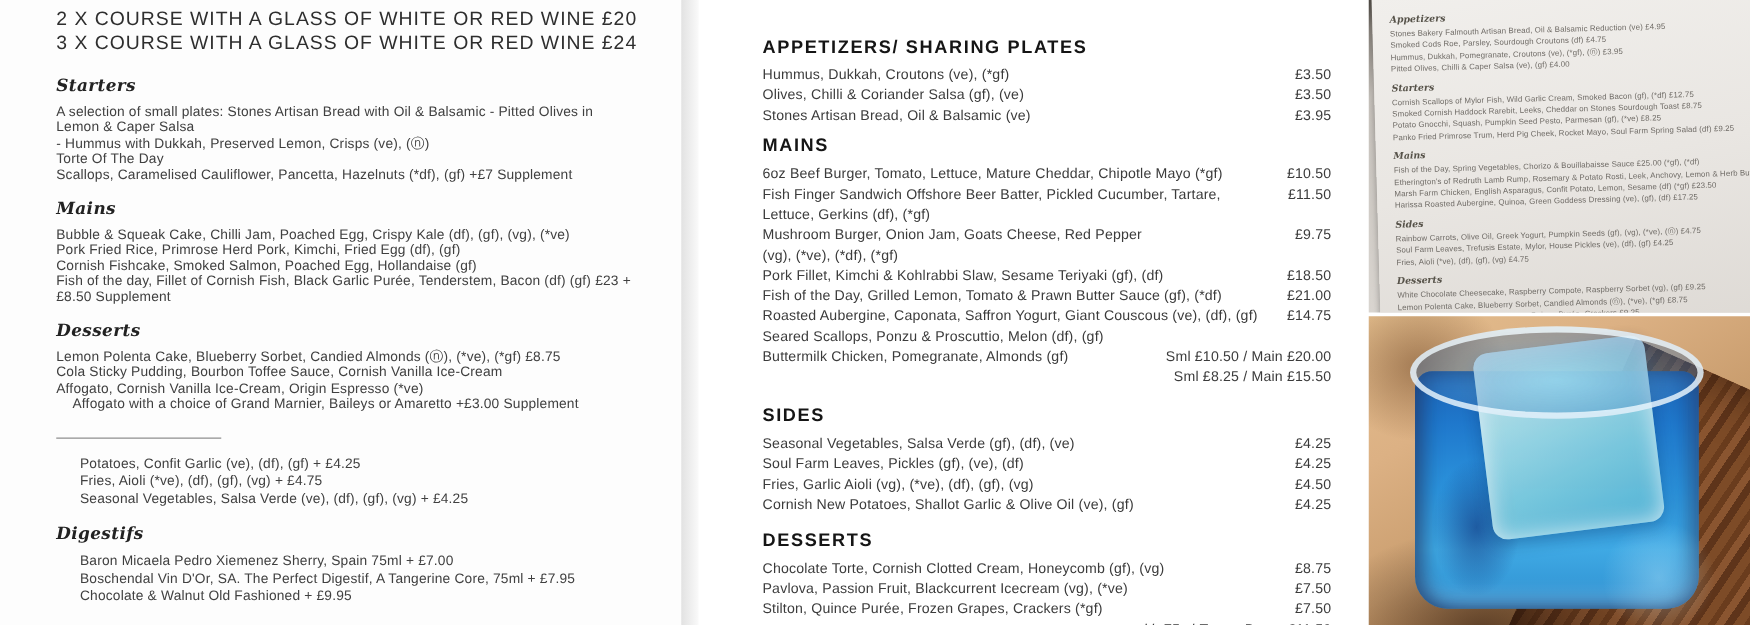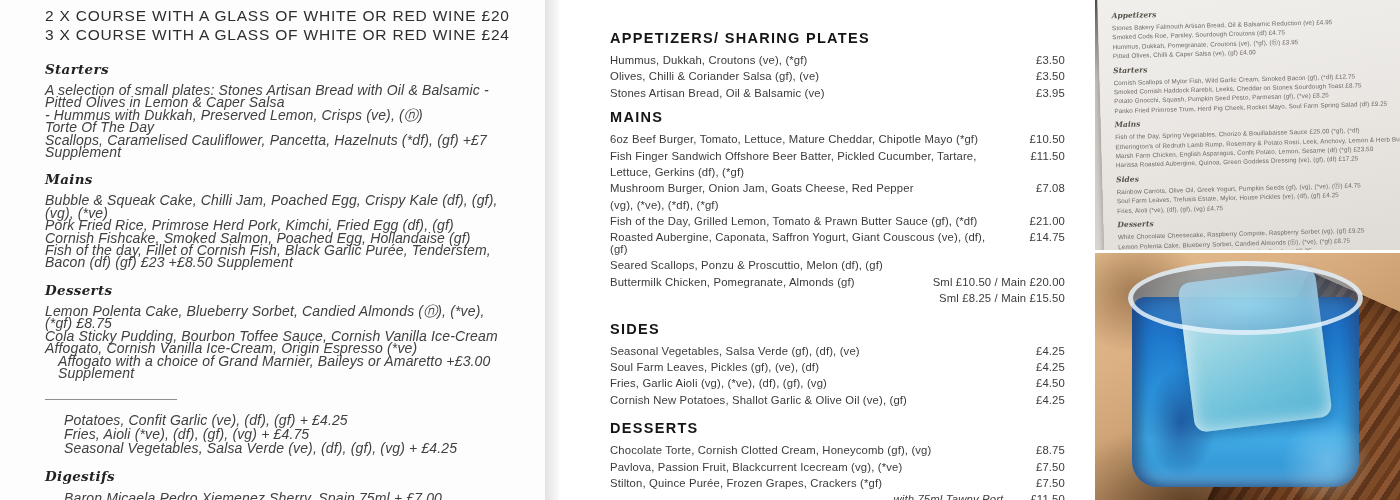--- a/index.html
+++ b/index.html
@@ -18,21 +18,21 @@
   .offer-line{
     font-size:15.5px;line-height:19px;letter-spacing:.8px;color:#2e2e2e;
     white-space:nowrap;
   }
   .script-title{
     font-family:"DejaVu Serif",serif;font-style:italic;font-weight:bold;
     font-size:13.5px;color:#222;letter-spacing:.3px;
   }
   .lp-section{margin-top:13px;}
   .lp-section .script-title{display:block;margin-bottom:7px;}
-  .lp-line{font-size:14px;line-height:12.4px;color:#404040;letter-spacing:.15px;font-style:italic;}
+  .lp-line{font-size:11px;line-height:12.4px;color:#404040;letter-spacing:.15px;}
   .lp-line.sp{line-height:14px;padding-left:19px;}
   .lp-line.indent{padding-left:13px;}
   .divider{width:132px;height:1px;background:#8f8f8f;margin-top:20px;}
   .lp-starters{margin-top:17px;}
 
   
   .page-gap{
     position:absolute;left:545px;top:0;width:14px;height:500px;
     background:linear-gradient(90deg,#e2e2e2 0%,#efefef 55%,#fafafa 100%);
   }
@@ -45,21 +45,21 @@
   .c-header{
     font-weight:bold;font-size:14.5px;letter-spacing:1.3px;color:#151515;
     margin-bottom:9px;
   }
   .c-section{margin-bottom:0;}
   .c-row{
     display:flex;justify-content:space-between;align-items:flex-start;
     font-size:11.3px;line-height:11.8px;color:#3b3b3b;letter-spacing:.15px;
     margin-bottom:4.5px;min-height:11.8px;
   }
-  .c-name{flex:1 1 auto;padding-right:27px;}
+  .c-name{flex:1 1 auto;padding-right:14px;}
   .c-name.indent{padding-left:14px;font-style:italic;text-align:right;}
   .c-price{flex:0 0 auto;white-space:nowrap;color:#3b3b3b;}
   .mt-mains{margin-top:10px;}
   .mt-sides{margin-top:16px;}
   .mt-desserts{margin-top:14px;}
 
   
   .photos{position:absolute;left:1095px;top:0;width:305px;height:500px;}
 
   
@@ -205,25 +205,29 @@
       <div class="c-row">
         <span class="c-name">Fish Finger Sandwich Offshore Beer Batter, Pickled Cucumber, Tartare,</span>
         <span class="c-price">£11.50</span>
       </div>
       <div class="c-row">
         <span class="c-name">Lettuce, Gerkins (df), (*gf)</span>
         <span class="c-price"></span>
       </div>
       <div class="c-row">
         <span class="c-name">Mushroom Burger, Onion Jam, Goats Cheese, Red Pepper</span>
-        <span class="c-price">£7.08</span>
+        <span class="c-price">£9.75</span>
       </div>
       <div class="c-row">
         <span class="c-name">(vg), (*ve), (*df), (*gf)</span>
         <span class="c-price"></span>
+      </div>
+      <div class="c-row">
+        <span class="c-name">Pork Fillet, Kimchi &amp; Kohlrabbi Slaw, Sesame Teriyaki (gf), (df)</span>
+        <span class="c-price">£18.50</span>
       </div>
       <div class="c-row">
         <span class="c-name">Fish of the Day, Grilled Lemon, Tomato &amp; Prawn Butter Sauce (gf), (*df)</span>
         <span class="c-price">£21.00</span>
       </div>
       <div class="c-row">
         <span class="c-name">Roasted Aubergine, Caponata, Saffron Yogurt, Giant Couscous (ve), (df), (gf)</span>
         <span class="c-price">£14.75</span>
       </div>
       <div class="c-row">

